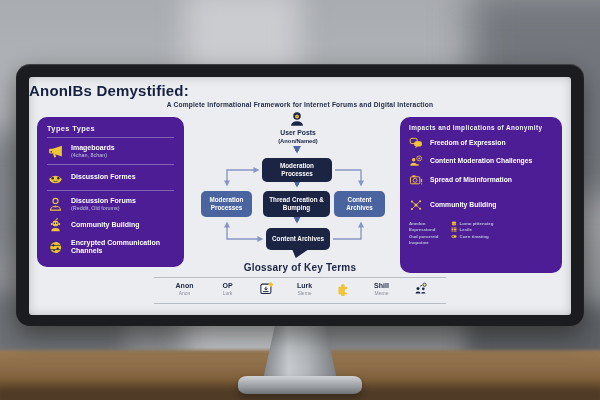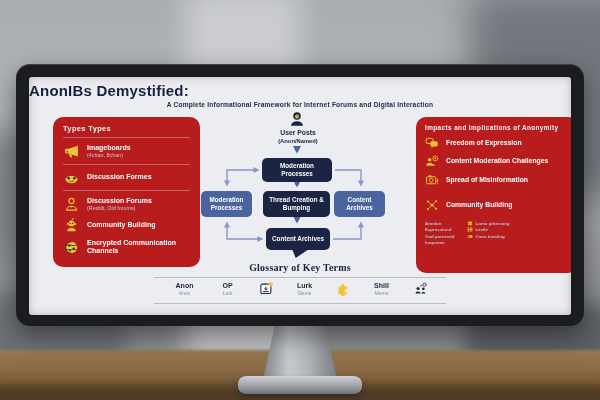--- a/index.html
+++ b/index.html
@@ -20,21 +20,21 @@
   .stand-neck{position:absolute;left:262px;top:322px;width:76px;height:62px;background:linear-gradient(90deg,#7e8287 0%,#c6cace 35%,#b3b7bb 60%,#787c81 100%);clip-path:polygon(18% 0,82% 0,100% 100%,0 100%);}
   .stand-base{position:absolute;left:238px;top:376px;width:124px;height:18px;border-radius:9px/7px;background:linear-gradient(180deg,#cfd3d7 0%,#9da1a5 55%,#6f7378 100%);box-shadow:0 4px 6px rgba(30,25,18,.45);}
   .monitor{position:absolute;left:16px;top:64px;width:568px;height:262px;background:#1b1c1f;border-radius:14px;box-shadow:0 10px 24px rgba(20,18,14,.5), inset 0 1px 1px rgba(255,255,255,.18);}
   .screen{position:absolute;left:29px;top:77px;width:542px;height:238px;background:#ebedf0;border-radius:3px;overflow:hidden;box-shadow:inset 0 0 10px rgba(40,45,60,.25);}
 
   
   .title{position:absolute;top:5px;left:0;width:100%;text-align:left;font-size:15px;font-weight:bold;color:#16213f;letter-spacing:.2px;}
   .subtitle{position:absolute;top:24px;left:0;width:100%;text-align:center;font-size:6.6px;font-weight:bold;color:#222c48;letter-spacing:.2px;}
 
   
-  .panel{position:absolute;background:#b91c1c;border-radius:10px;box-sizing:border-box;color:#fff;margin-left:16px;}
+  .panel{position:absolute;background:#4c1d95;border-radius:10px;box-sizing:border-box;color:#fff;}
   .panel.left{left:8px;top:40px;width:147px;height:150px;padding:7px 10px;}
   .panel.right{left:371px;top:40px;width:162px;height:156px;padding:7px 9px;}
   .panel h3{margin:0;font-size:7.4px;letter-spacing:.4px;color:#f2f4f8;}
   .panel.right h3{font-size:6.4px;}
   .p-item{display:flex;align-items:center;gap:7px;margin-top:4.5px;}
   .p-item .txt{display:flex;flex-direction:column;}
   .p-label{font-size:7px;font-weight:bold;color:#fff;line-height:1.15;}
   .p-sub{font-size:5.4px;color:#c3cade;line-height:1.2;}
   .divider{border:0;border-top:1px solid rgba(230,235,245,.35);margin:4px 0 0 0;}
   .icon16{width:17px;height:17px;flex:0 0 17px;}
@@ -57,21 +57,21 @@
   .node.blue{background:#4a64a0;}
   .n-top{left:233px;top:81px;width:70px;height:24px;}
   .n-left{left:172px;top:114px;width:51px;height:26px;}
   .n-center{left:234px;top:114px;width:67px;height:26px;}
   .n-right{left:305px;top:114px;width:51px;height:26px;}
   .n-bottom{left:237px;top:151px;width:64px;height:22px;}
   .tail{position:absolute;left:26px;bottom:-8px;width:17px;height:9px;background:#1b2443;clip-path:polygon(0 0,100% 0,22% 100%);}
 
   
   .glossary{position:absolute;left:0;top:185px;width:100%;text-align:center;}
-  .g-title{font-size:10px;font-weight:bold;color:#1b2443;letter-spacing:.2px;font-family:Liberation Serif, serif;}
+  .g-title{font-size:10px;font-weight:bold;color:#1b2443;letter-spacing:.2px;}
   .g-rule{width:292px;margin:4px auto 0 auto;border:0;border-top:1px solid #b8bcc3;}
   .g-row{display:flex;justify-content:center;align-items:flex-start;gap:19px;padding:4px 0 3px 0;}
   .g-term{display:flex;flex-direction:column;align-items:center;min-width:24px;}
   .g-word{font-size:7px;font-weight:bold;color:#1b2443;}
   .g-def{font-size:5px;color:#8a8f9b;margin-top:1px;}
   .g-ico{width:15px;height:15px;margin-top:-1px;}
 </style>
 </head>
 <body>
 

